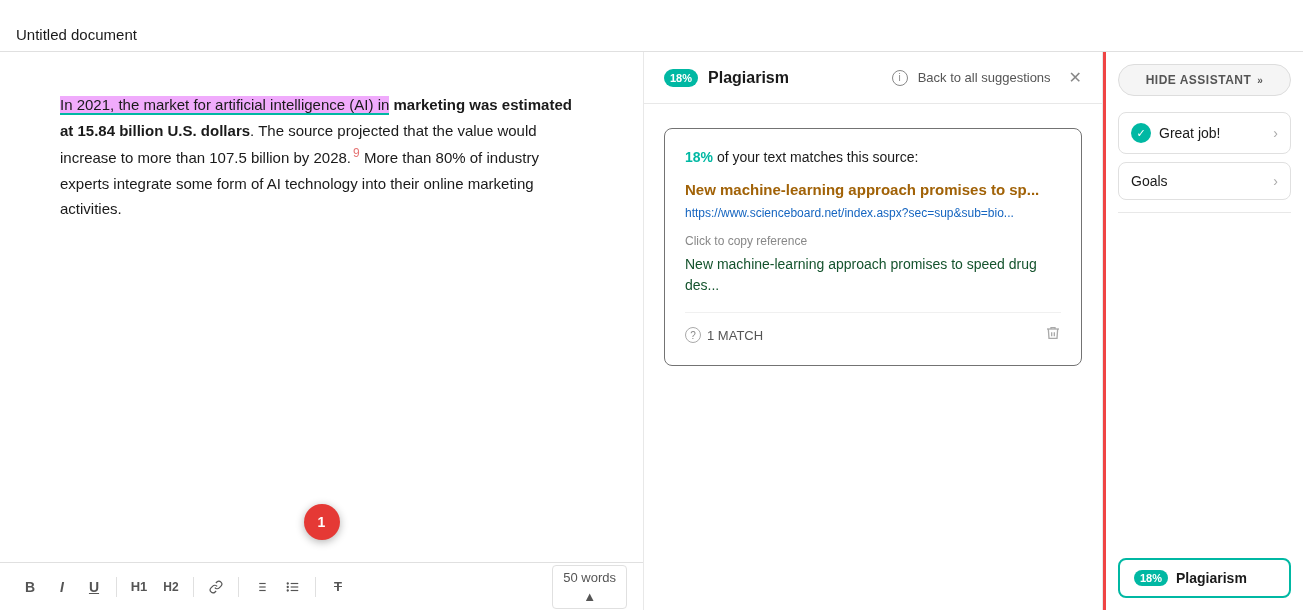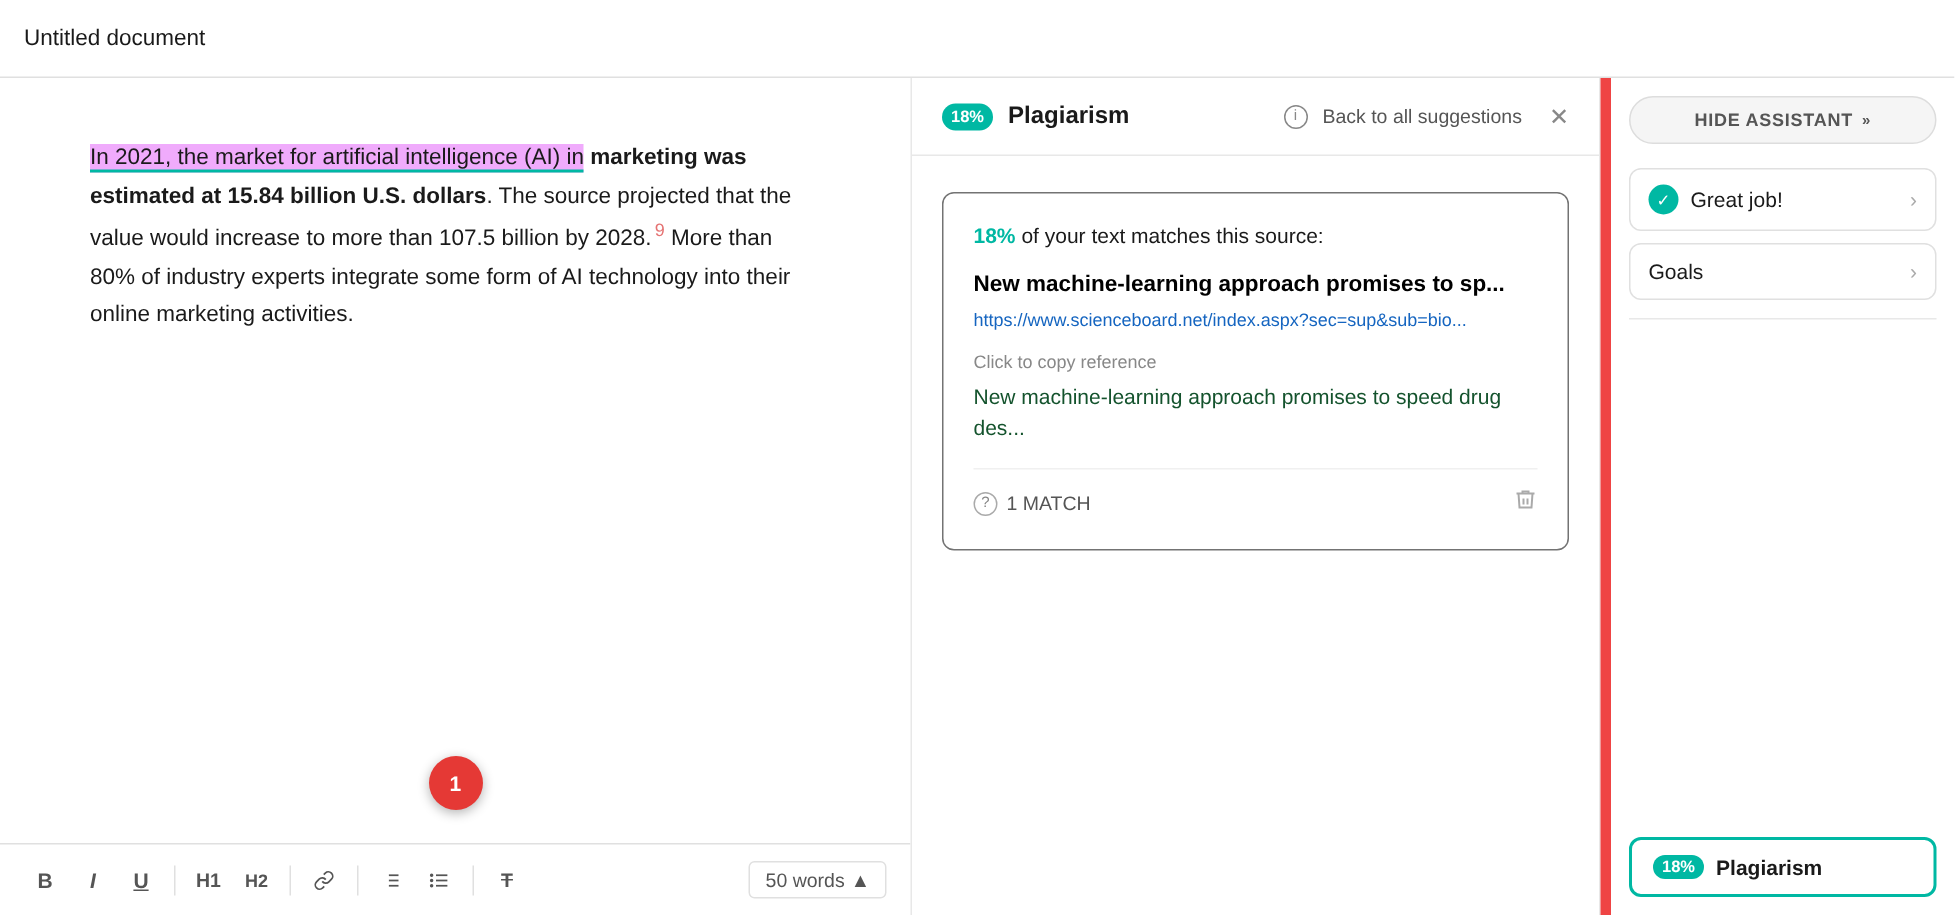--- a/index.html
+++ b/index.html
@@ -8,21 +8,21 @@
       background: #fff;
       display: flex;
       flex-direction: column;
       height: 610px;
       overflow: hidden;
     }
 
     
     .header {
       display: flex;
-      align-items: center;
+      align-items: flex-end;
       padding: 8px 16px;
       border-bottom: 1px solid #e0e0e0;
       height: 52px;
       flex-shrink: 0;
     }
     .doc-title {
       font-size: 15px;
       font-weight: 500;
       color: #1a1a1a;
     }
@@ -120,20 +120,21 @@
       padding: 4px 10px;
       border: 1px solid #e0e0e0;
       border-radius: 4px;
       background: white;
       font-size: 13px;
       color: #555;
       cursor: pointer;
       display: flex;
       align-items: center;
       gap: 4px;
+      flex-direction: column;
     }
 
     
     .plagiarism-panel {
       width: 460px;
       border-left: 1px solid #e8e8e8;
       border-right: 1px solid #e8e8e8;
       display: flex;
       flex-direction: column;
       overflow: hidden;
@@ -215,21 +216,21 @@
       margin-bottom: 14px;
     }
     .match-percent strong {
       color: #00b8a3;
       font-weight: 700;
     }
 
     .source-title {
       font-size: 15px;
       font-weight: 700;
-      color: #000000;
+      color: #a16207;
       margin-bottom: 6px;
       line-height: 1.4;
     }
 
     .source-url {
       font-size: 12px;
       color: #1565c0;
       margin-bottom: 14px;
       word-break: break-all;
     }
@@ -277,24 +278,24 @@
     }
 
     .trash-icon {
       cursor: pointer;
       color: #aaa;
       font-size: 16px;
     }
 
     
     .right-sidebar {
-      width: 236px;
+      width: 200px;
       display: flex;
       flex-direction: column;
-      border-left: 7px solid #ef4444;
+      border-left: 3px solid #ef4444;
       overflow: hidden;
     }
 
     .hide-assistant-btn {
       margin: 12px 12px 0 12px;
       padding: 8px 12px;
       background: #f5f5f5;
       border: 1px solid #ddd;
       border-radius: 20px;
       font-size: 12px;

